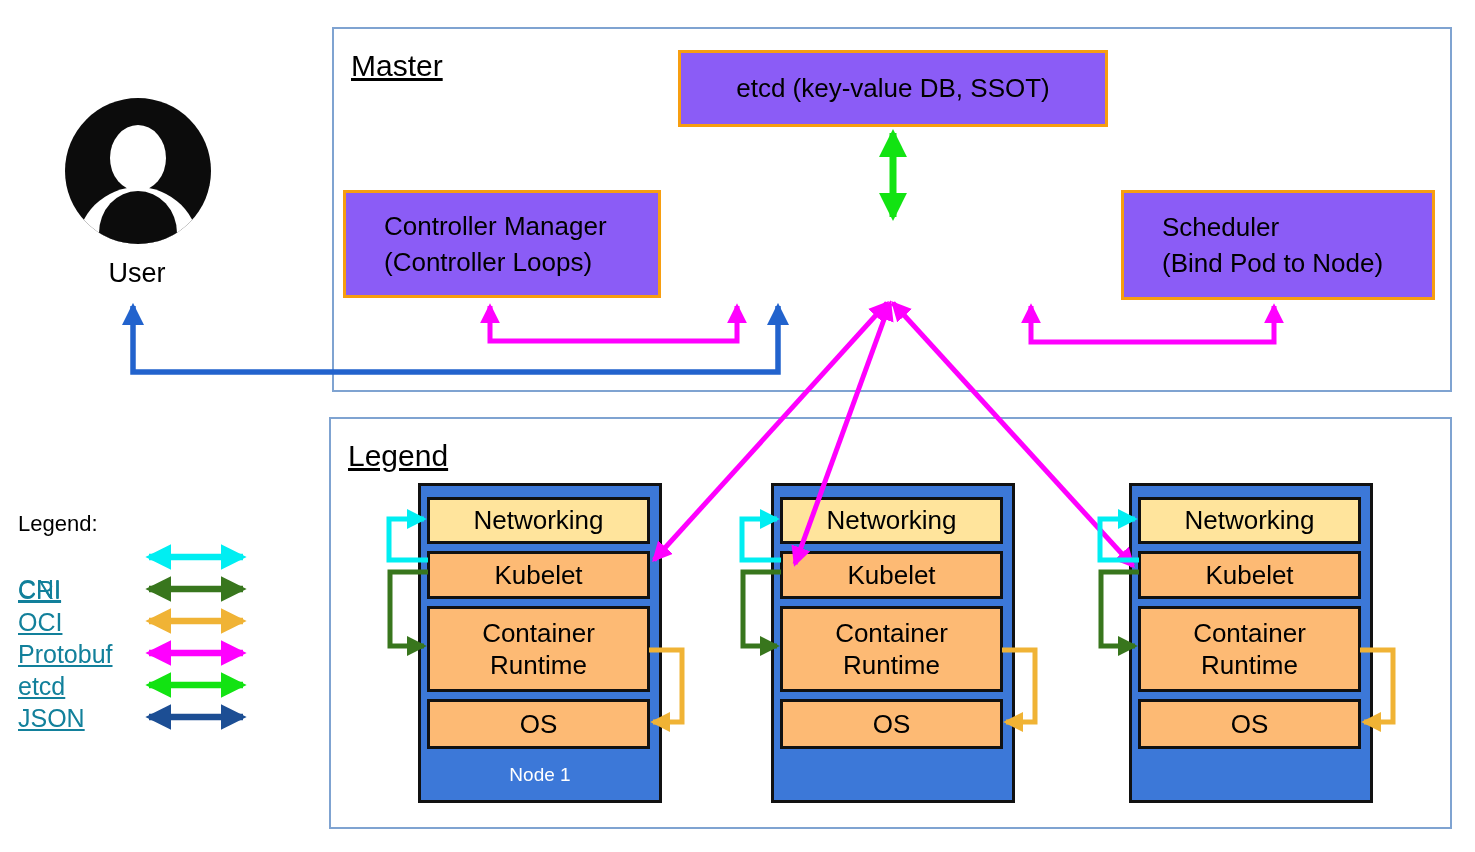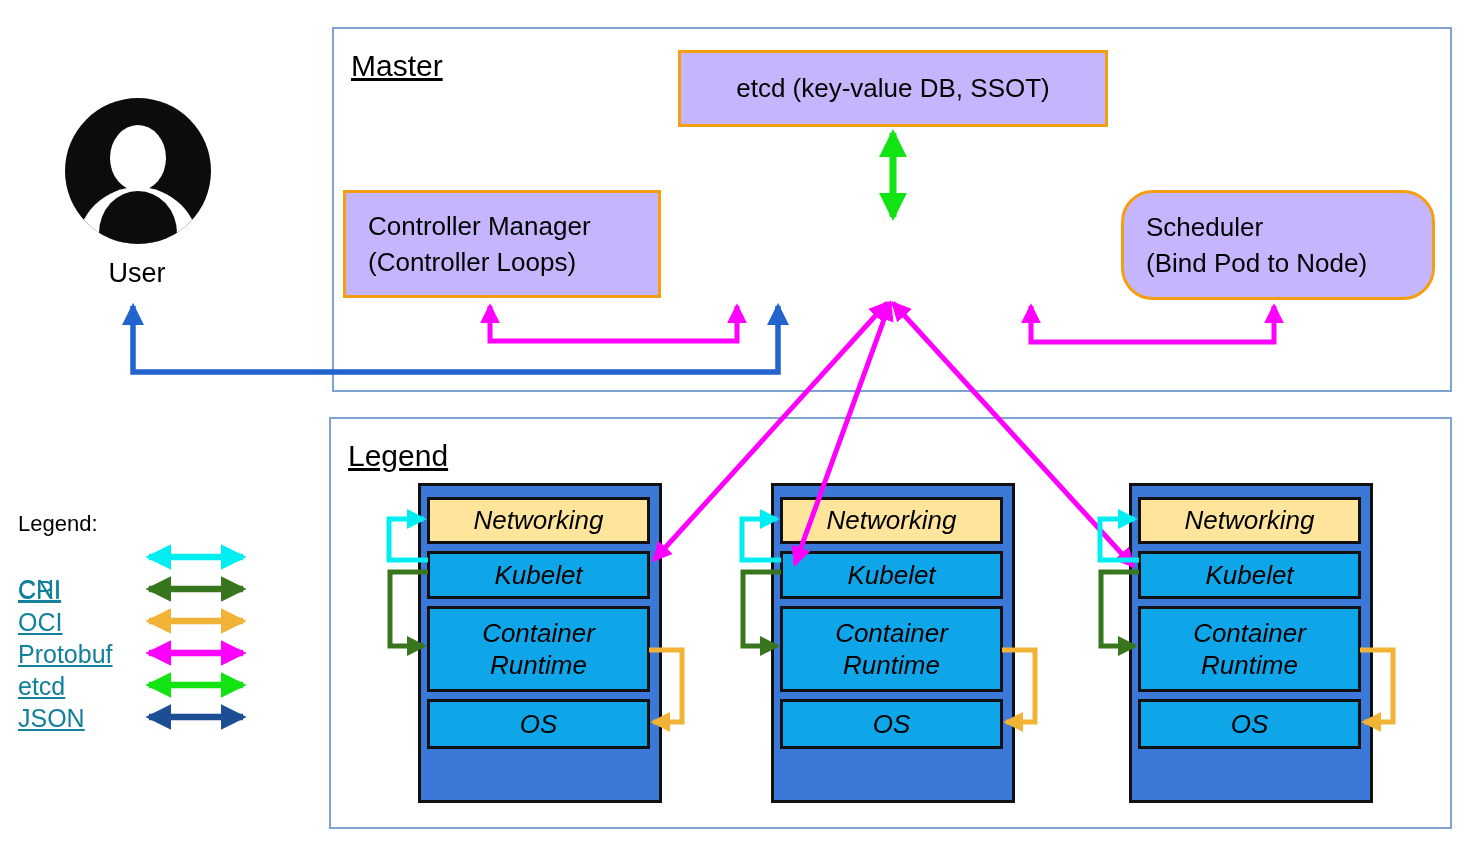--- a/index.html
+++ b/index.html
@@ -1,26 +1,26 @@
 <!DOCTYPE html>
 <html><head>
 <meta charset="utf-8">
 <style>
   html,body{margin:0;padding:0;background:#fff;}
   .canvas{position:relative;width:1475px;height:852px;background:#fff;overflow:hidden;
           font-family:"Liberation Sans",sans-serif;color:#000;}
   .container{position:absolute;border:2px solid #7fa3d1;box-sizing:border-box;}
   .group-title{position:absolute;left:17px;top:20px;font-size:30px;text-decoration:underline;}
-  .obox{position:absolute;border:3px solid #f79e10;background:#c4b5fd;box-sizing:border-box;
+  .obox{position:absolute;border:3px solid #f79e10;background:#8b5cf6;box-sizing:border-box;
         display:flex;align-items:center;font-size:26px;line-height:1.4;white-space:pre-line;}
   .obox.center{justify-content:center;text-align:center;}
-  .obox.leftpad{padding-left:22px;}
+  .obox.leftpad{padding-left:38px;}
   .node{position:absolute;width:244px;height:320px;background:#3c78d8;border:3px solid #111;
-        box-sizing:border-box;font-style:italic;}
-  .layer{position:absolute;left:6px;width:223px;background:#0ea5e9;border:3px solid #111;
+        box-sizing:border-box;}
+  .layer{position:absolute;left:6px;width:223px;background:#fdba74;border:3px solid #111;
          box-sizing:border-box;display:flex;align-items:center;justify-content:center;
          text-align:center;font-size:26px;line-height:1.25;white-space:pre-line;}
   .layer.networking{background:#ffe49c;}
   .node-name{position:absolute;left:0;right:0;top:278px;text-align:center;color:#fff;font-size:19px;}
   .user-label{position:absolute;left:77px;top:258px;width:120px;text-align:center;font-size:27px;}
   .legend-title{position:absolute;left:18px;top:511px;font-size:22px;}
   .legend-link{position:absolute;left:18px;font-size:25px;text-decoration:underline;color:#12809b;cursor:pointer;}
   svg.overlay{position:absolute;left:0;top:0;pointer-events:none;}
 </style>
 </head>
@@ -39,21 +39,21 @@
   <div class="obox center" style="left:678px;top:50px;width:430px;height:77px;">
     <span>etcd (key-value DB, SSOT)</span>
   </div>
 
   <div class="obox leftpad" style="left:343px;top:190px;width:318px;height:108px;">
     <span>Controller Manager
 (Controller Loops)</span>
   </div>
 
 
-  <div class="obox leftpad" style="left:1121px;top:190px;width:314px;height:110px;border-radius:32px;">
+  <div class="obox leftpad" style="left:1121px;top:190px;width:314px;height:110px;">
     <span>Scheduler
 (Bind Pod to Node)</span>
   </div>
 
   <svg class="overlay" style="left:63px;top:96px;" width="150" height="150" viewBox="0 0 150 150">
     <defs>
         <clipPath id="usr-clip">
           <circle cx="75" cy="75" r="73"></circle>
         </clipPath>
       </defs>
@@ -73,20 +73,21 @@
   <a class="legend-link" style="top:640px;">Protobuf</a>
   <a class="legend-link" style="top:672px;">etcd</a>
   <a class="legend-link" style="top:704px;">JSON</a>
 
   <div class="node" style="left:418px;top:483px;">
     <div class="layer networking" style="top:11px;height:47px;"><span>Networking</span></div>
     <div class="layer" style="top:65px;height:48px;"><span>Kubelet</span></div>
     <div class="layer" style="top:120px;height:86px;"><span>Container
 Runtime</span></div>
     <div class="layer" style="top:213px;height:50px;"><span>OS</span></div>
+    <div class="node-name">Node 1</div>
   </div>
 
   <div class="node" style="left:771px;top:483px;">
     <div class="layer networking" style="top:11px;height:47px;"><span>Networking</span></div>
     <div class="layer" style="top:65px;height:48px;"><span>Kubelet</span></div>
     <div class="layer" style="top:120px;height:86px;"><span>Container
 Runtime</span></div>
     <div class="layer" style="top:213px;height:50px;"><span>OS</span></div>
   </div>
 

